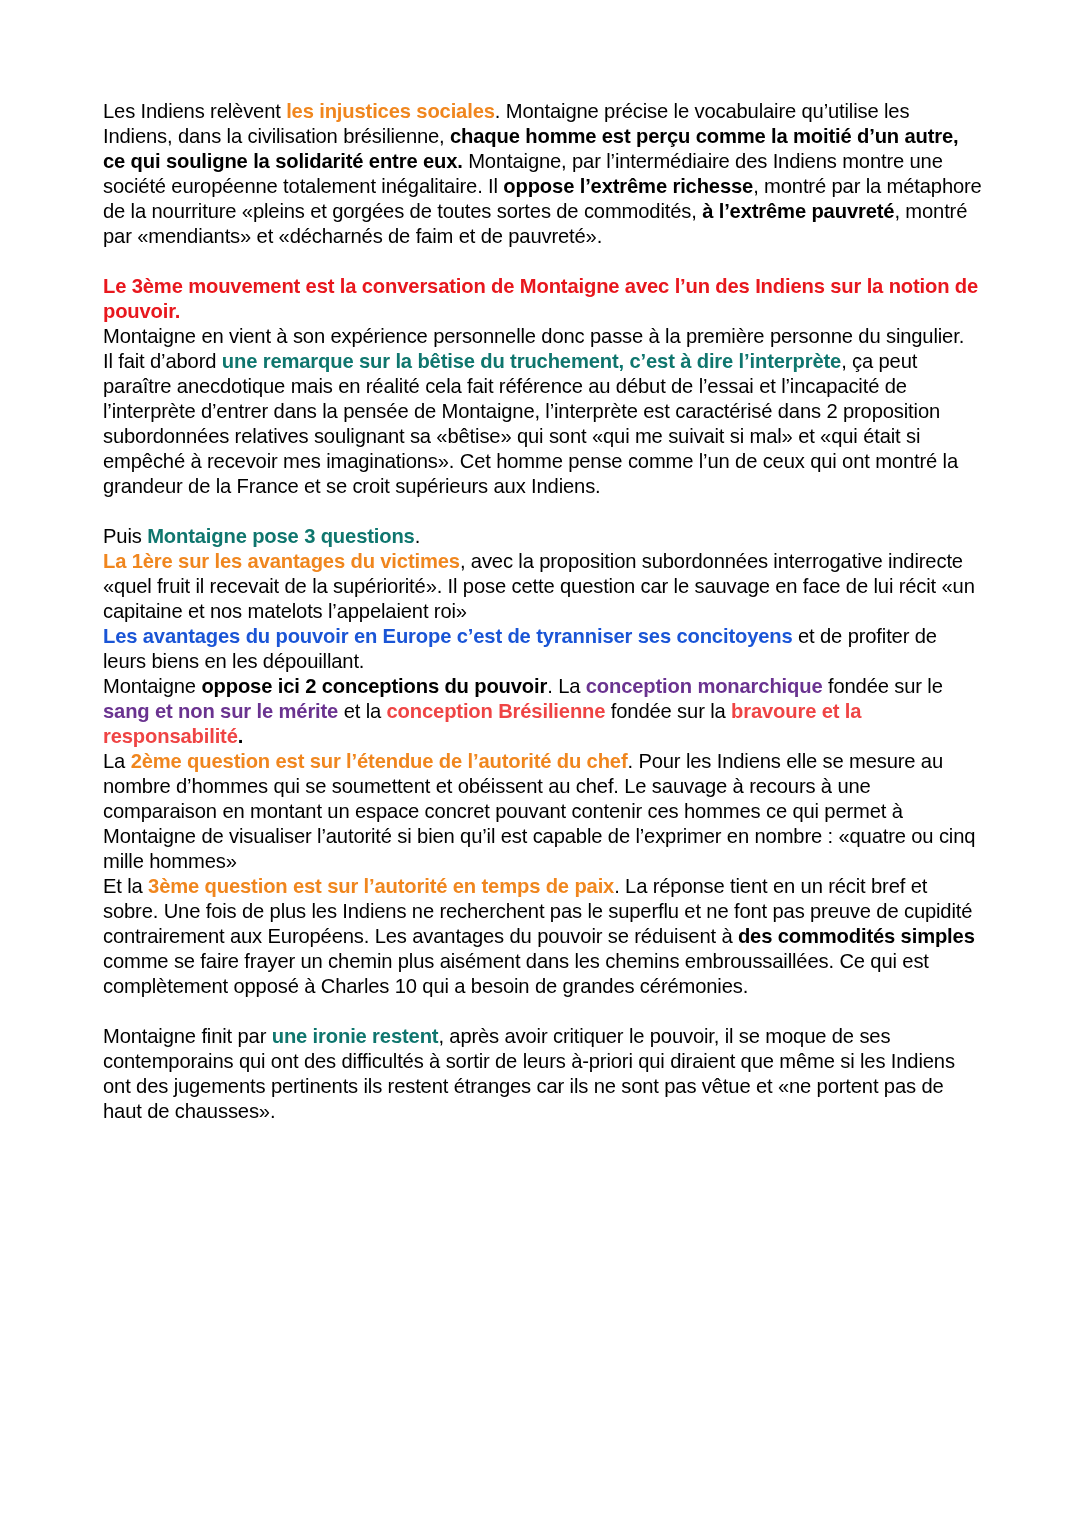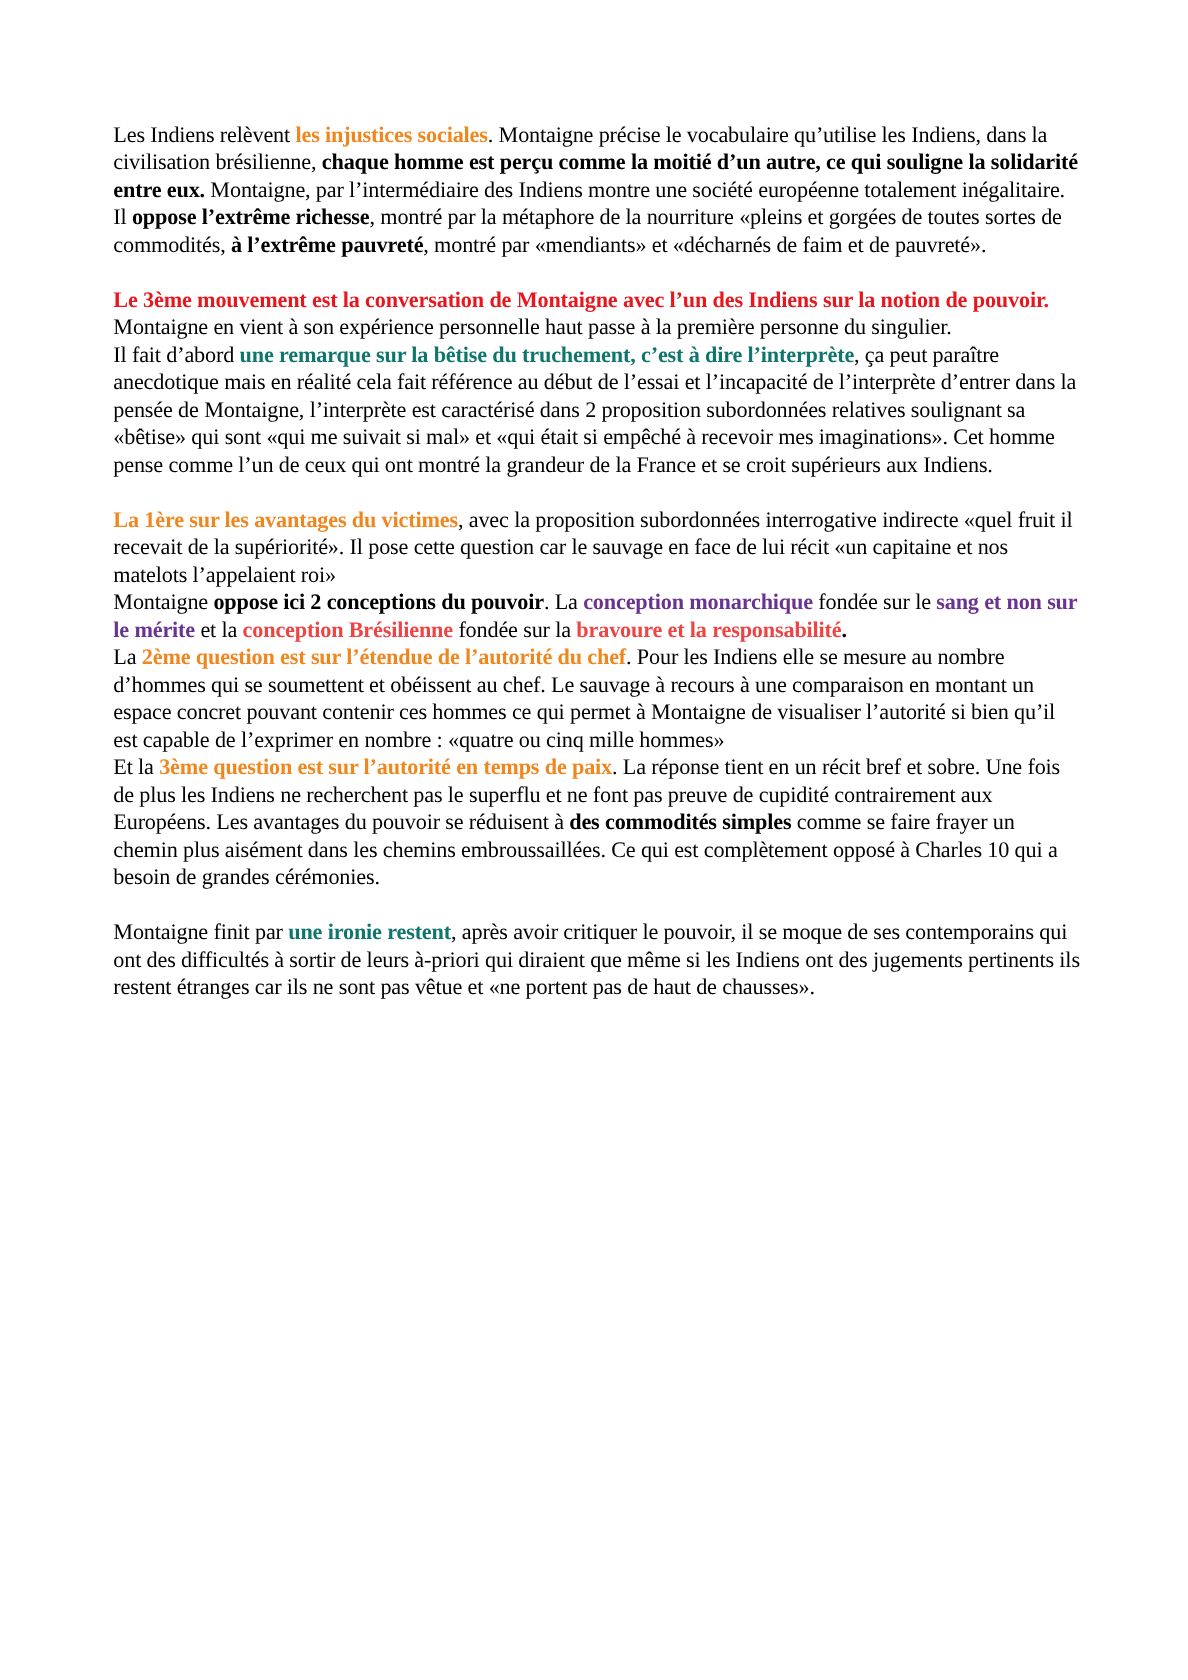--- a/index.html
+++ b/index.html
@@ -9,23 +9,23 @@
     }
     body {
       width: 1080px;
       height: 1527px;
       overflow: hidden;
       position: relative;
     }
     .page {
       position: absolute;
       left: 103px;
-      top: 111px;
+      top: 99px;
       width: 880px;
-      font-family: Liberation Serif, serif;
+      font-family: Liberation Sans, sans-serif;
       font-size: 20.2px;
       line-height: 25px;
       color: #000000;
       letter-spacing: -0.15px;
     }
     .para {
       margin: 0;
       padding: 0;
     }
     .gap {
@@ -48,34 +48,40 @@
   </p>
 
 
   <div class="gap"></div>
 
   <p class="para">
     <span class="c-red">Le 3ème mouvement est la conversation de Montaigne avec l’un des Indiens sur la notion de pouvoir.</span>
   </p>
 
   <p class="para">
-    <span>Montaigne en vient à son expérience personnelle haut passe à la première personne du singulier.</span>
+    <span>Montaigne en vient à son expérience personnelle donc passe à la première personne du singulier.</span>
   </p>
 
   <p class="para">
     <span>Il fait d’abord </span><span class="c-lime">une remarque sur la bêtise du truchement, c’est à dire l’interprète</span><span>, ça peut paraître anecdotique mais en réalité cela fait référence au début de l’essai et l’incapacité de l’interprète d’entrer dans la pensée de Montaigne, l’interprète est caractérisé dans 2 proposition subordonnées relatives soulignant sa «bêtise» qui sont «qui me suivait si mal» et «qui était si empêché à recevoir mes imaginations». Cet homme pense comme l’un de ceux qui ont montré la grandeur de la France et se croit supérieurs aux Indiens.</span>
   </p>
 
   <div class="gap"></div>
 
+  <p class="para">
+    <span>Puis </span><span class="c-lime">Montaigne pose 3 questions</span><span>.</span>
+  </p>
 
   <p class="para">
     <span class="c-orange">La 1ère sur les avantages du victimes</span><span>, avec la proposition subordonnées interrogative indirecte «quel fruit il recevait de la supériorité». Il pose cette question car le sauvage en face de lui récit «un capitaine et nos matelots l’appelaient roi»</span>
   </p>
 
+  <p class="para">
+    <span class="c-blue">Les avantages du pouvoir en Europe c’est de tyranniser ses concitoyens</span><span> et de profiter de leurs biens en les dépouillant.</span>
+  </p>
 
 
   <p class="para">
     <span>Montaigne </span><span class="b">oppose ici 2 conceptions du pouvoir</span><span>. La </span><span class="c-purple">conception monarchique</span><span> fondée sur le </span><span class="c-purple">sang et non sur le mérite</span><span> et la </span><span class="c-green">conception Brésilienne</span><span> fondée sur la </span><span class="c-green">bravoure et la responsabilité</span><span class="b">.</span>
   </p>
 
   <p class="para">
     <span>La </span><span class="c-orange">2ème question est sur l’étendue de l’autorité du chef</span><span>. Pour les Indiens elle se mesure au nombre d’hommes qui se soumettent et obéissent au chef. Le sauvage à recours à une comparaison en montant un espace concret pouvant contenir ces hommes ce qui permet à Montaigne de visualiser l’autorité si bien qu’il est capable de l’exprimer en nombre :  «quatre ou cinq mille hommes»</span>
   </p>
 

